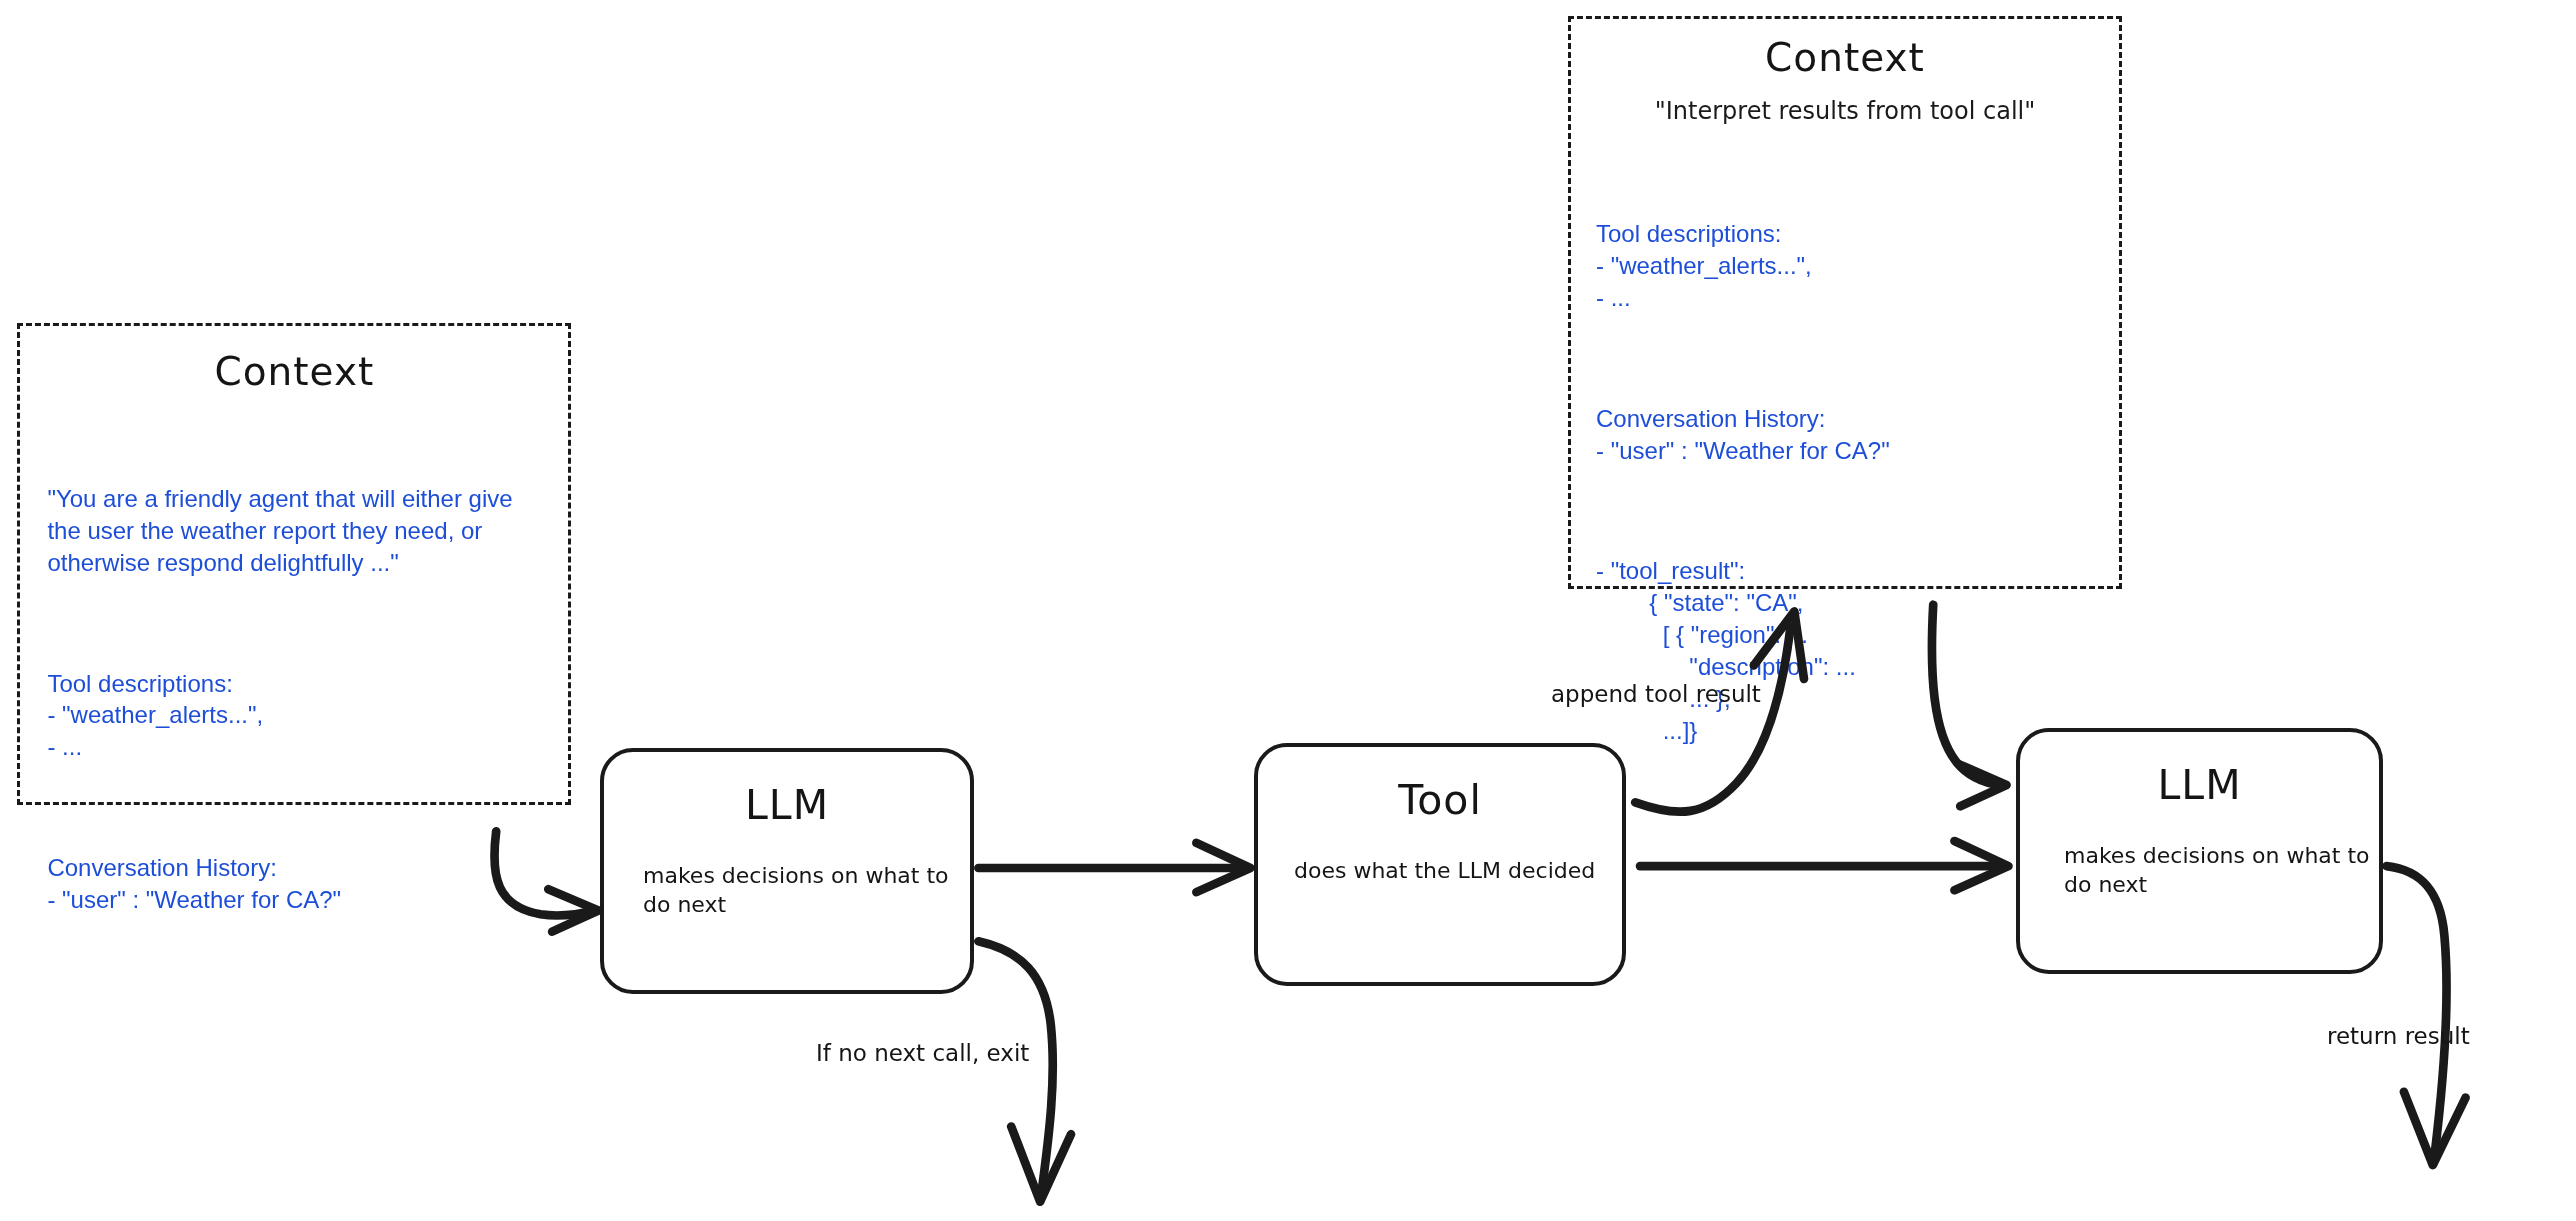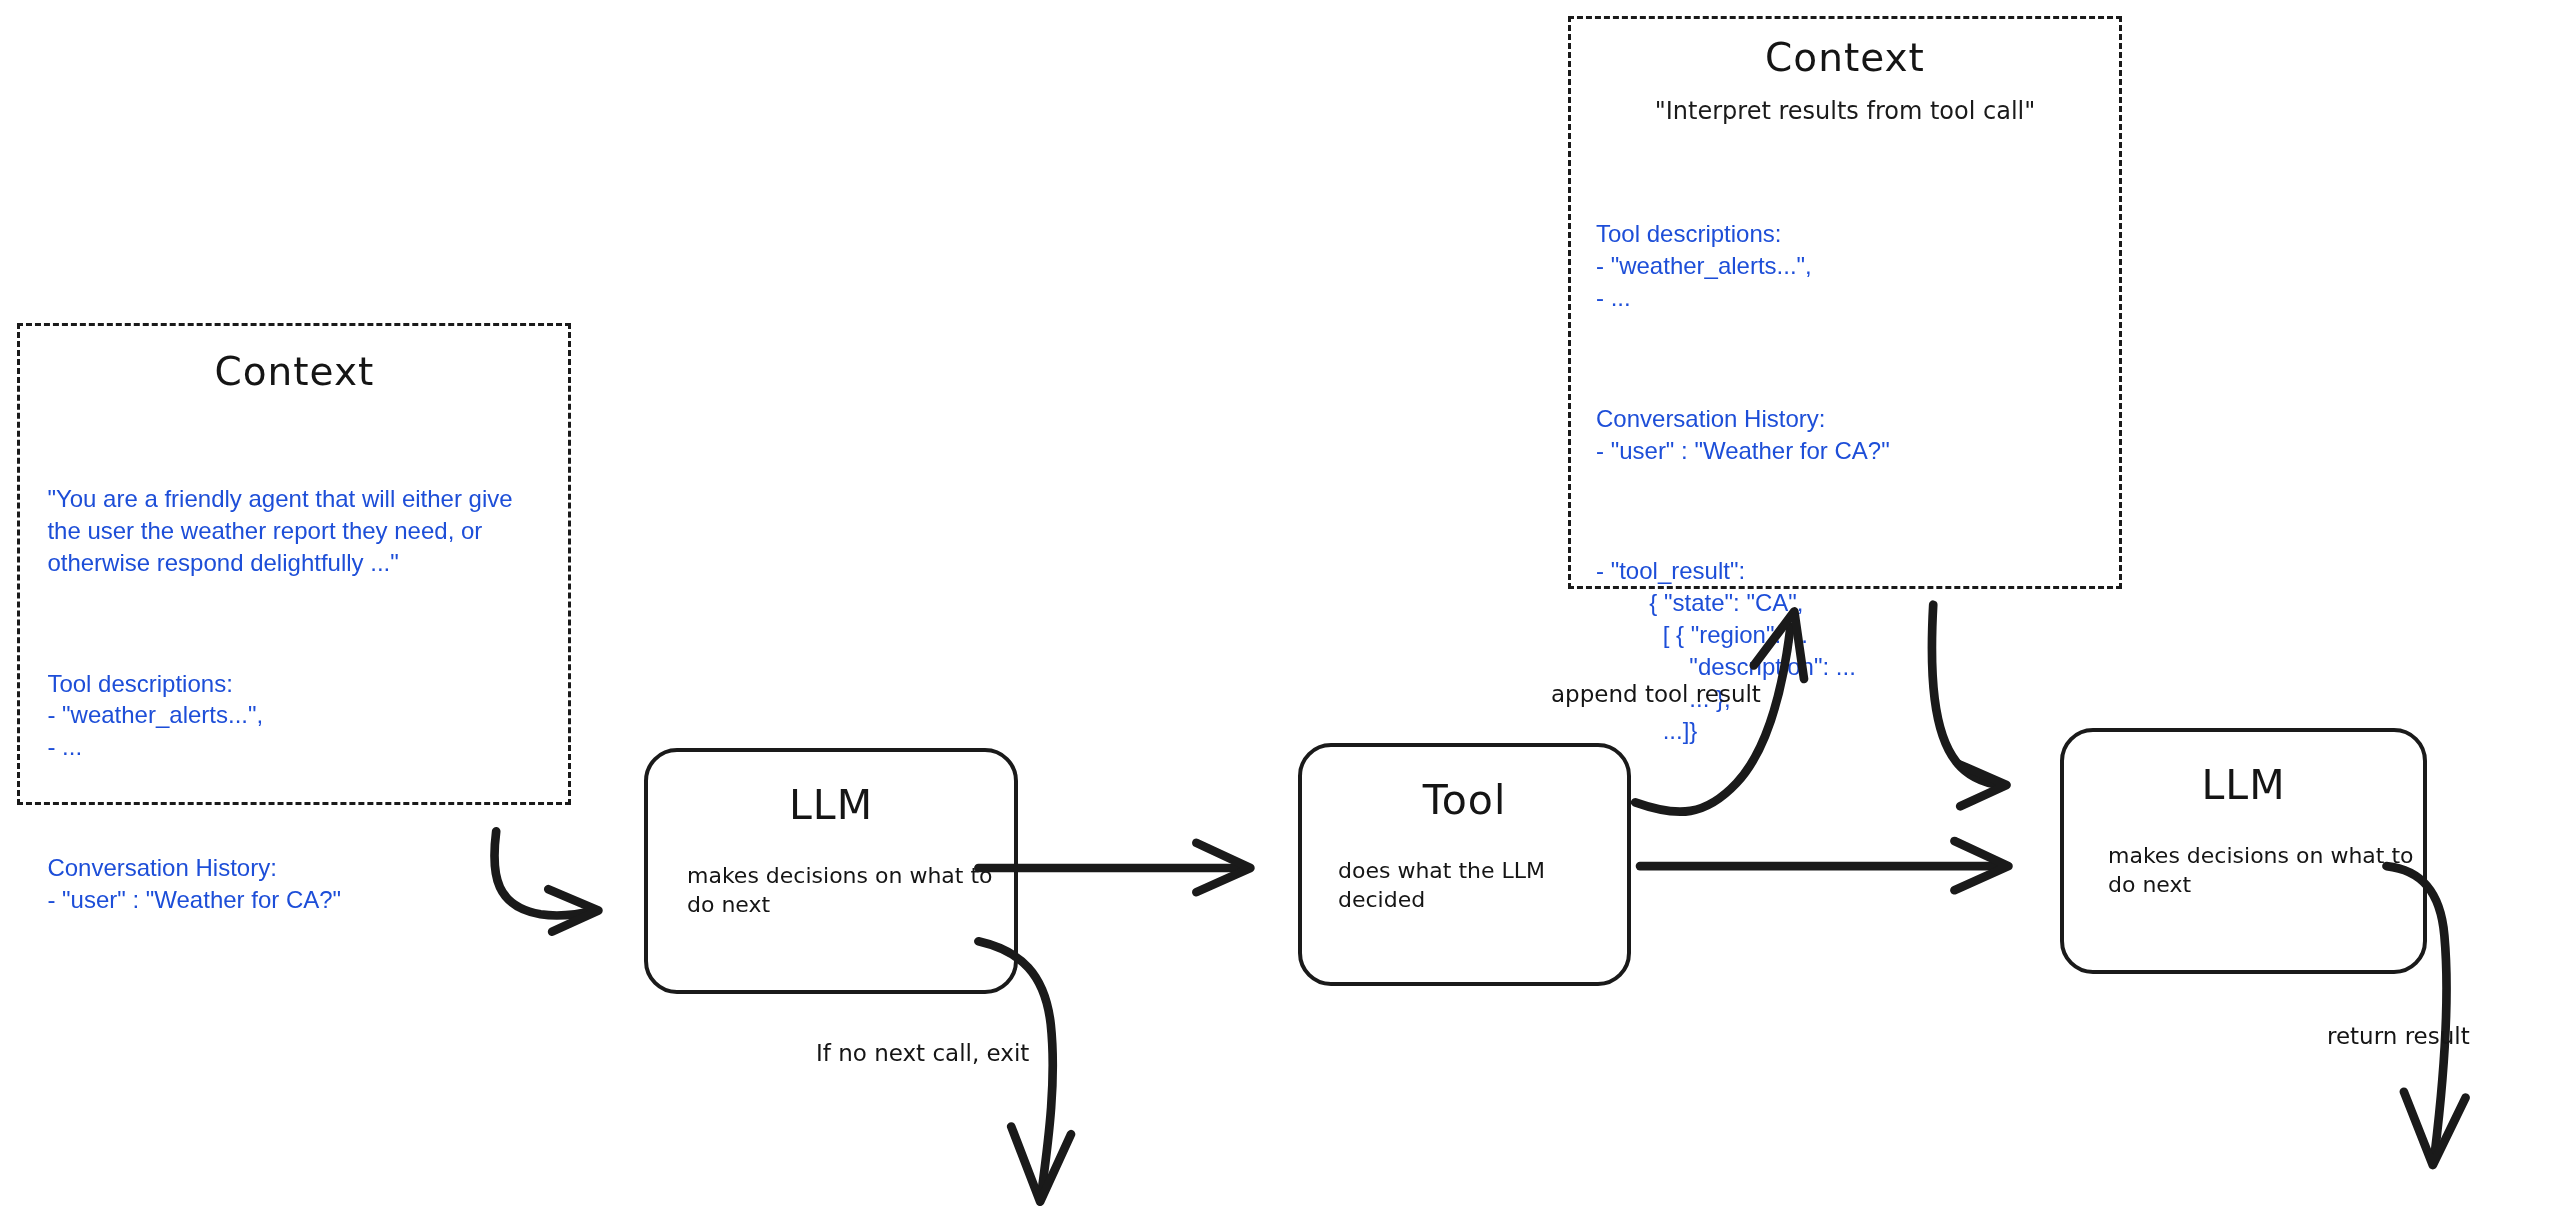--- a/index.html
+++ b/index.html
@@ -86,21 +86,20 @@
   .node {
     position: absolute;
     border: 4.8px solid #1a1a1a;
     border-radius: 33px;
     box-sizing: border-box;
     background: #ffffff;
     display: flex;
     flex-direction: column;
     align-items: center;
     justify-content: flex-start;
-    margin-left: 44px;
   }
   .node-title {
     font-size: 41px;
     letter-spacing: 1px;
     color: #151515;
     margin-top: 29px;
     font-family: "DejaVu Sans", sans-serif;
   }
   .node-sub {
     font-size: 22px;
@@ -108,21 +107,21 @@
     color: #151515;
     margin-top: 33px;
     width: 100%;
     padding-left: 39px;
     box-sizing: border-box;
     text-align: left;
     font-family: "DejaVu Sans", sans-serif;
   }
 
   #node-llm-1 { left: 600px;  top: 748px;  width: 374px; height: 246px; }
-  #node-tool  { left: 1254px; top: 743px;  width: 333px; height: 243px; }
+  #node-tool  { left: 1254px; top: 743px;  width: 372px; height: 243px; }
   #node-llm-2 { left: 2016px; top: 728px;  width: 367px; height: 246px; }
 
   #node-tool .node-sub { padding-left: 36px; }
   #node-llm-2 .node-sub { padding-left: 44px; }
 
   
   .edge-label {
     position: absolute;
     font-size: 23px;
     color: #151515;

